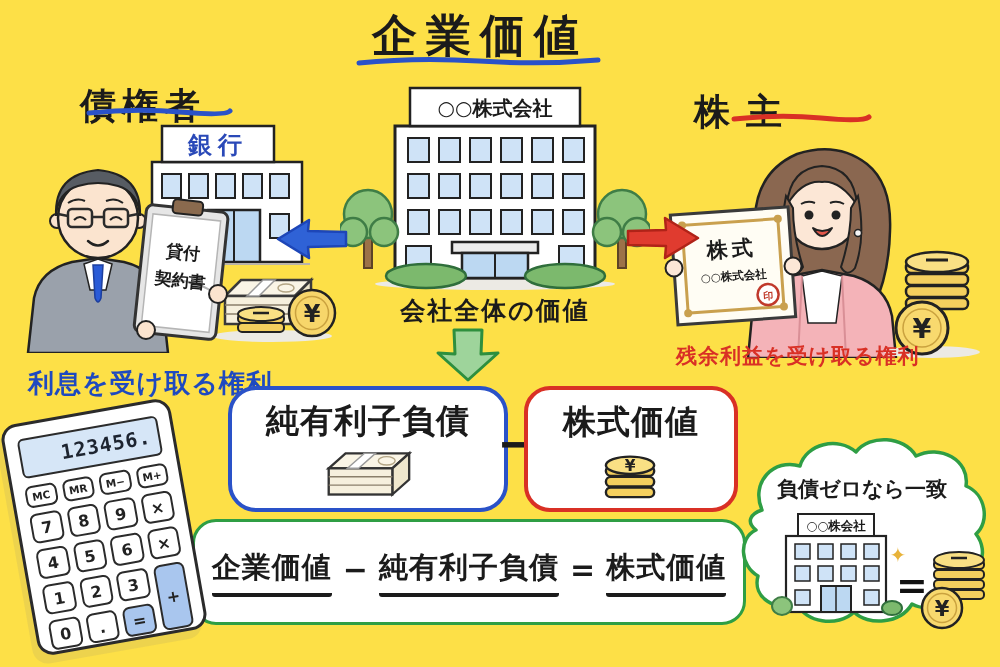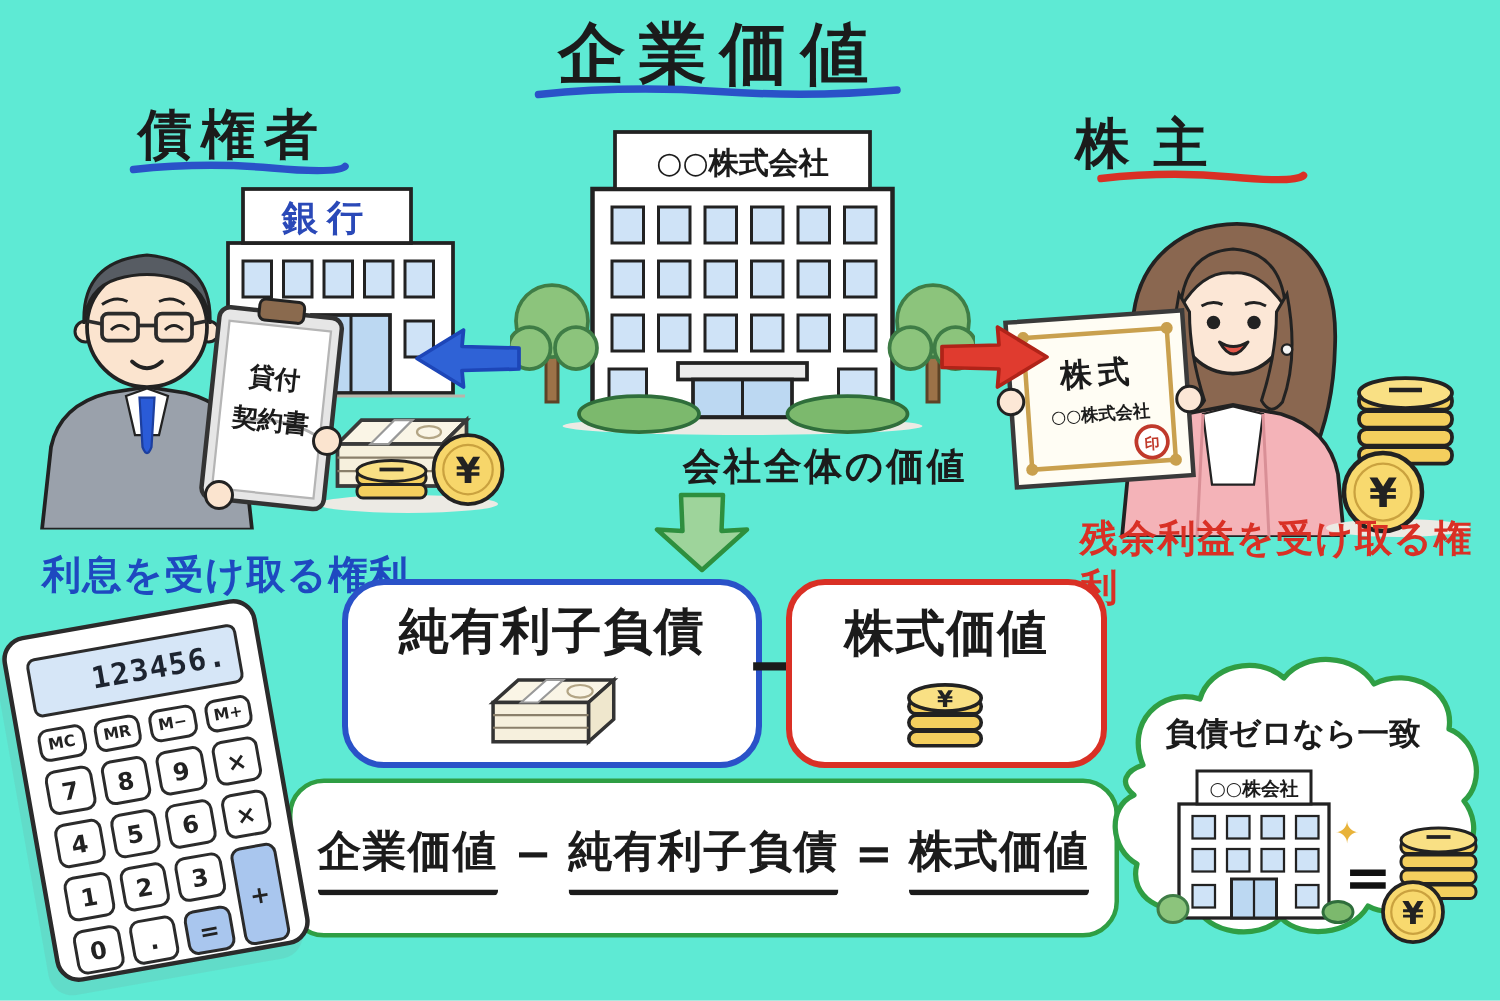--- a/index.html
+++ b/index.html
@@ -1,26 +1,26 @@
 <!DOCTYPE html>
 <html><head>
 <meta charset="utf-8">
 <style>
   html,body{margin:0;padding:0;background:#e8e8e8;}
   .stage{
-    position:relative;width:1000px;height:667px;background:#5eead4;
+    position:relative;width:1000px;height:667px;background:#fde047;
     overflow:hidden;font-family:"DejaVu Sans",sans-serif;color:#1b1b1b;
   }
   .abs{position:absolute;}
   .hand{font-weight:bold;}
   .title{left:280px;top:6px;width:400px;text-align:center;font-size:45px;letter-spacing:9px;}
-  .heading{font-size:36px;letter-spacing:6px;text-align:center;}
+  .heading{font-size:36px;letter-spacing:6px;margin-top:16px;}
   .cap-blue{color:#1e49c0;font-size:26px;letter-spacing:1px;}
-  .cap-red{color:#d93025;font-size:25px;letter-spacing:1px;margin-left:44px;}
-  .cap-center{font-size:25px;letter-spacing:2px;text-align:right;}
+  .cap-red{color:#d93025;font-size:21px;letter-spacing:1px;}
+  .cap-center{font-size:25px;letter-spacing:2px;text-align:center;}
   .round-box{background:#fff;display:flex;flex-direction:column;align-items:center;justify-content:center;}
   .debt-box{left:228px;top:386px;width:272px;height:118px;border:4px solid #2a52c8;border-radius:28px;}
   .equity-box{left:524px;top:386px;width:206px;height:118px;border:4px solid #d93025;border-radius:26px;}
   .box-label{font-size:33px;font-weight:bold;letter-spacing:1px;margin-top:2px;}
   .minus-op{left:497px;top:415px;width:34px;text-align:center;font-size:48px;font-weight:bold;}
   .formula-box{left:192px;top:519px;width:548px;height:100px;border:3.5px solid #2f9e44;border-radius:24px;
     background:#fff;display:flex;align-items:center;justify-content:center;gap:11px;}
   .formula-box .term{font-size:29px;font-weight:bold;letter-spacing:1px;padding-bottom:5px;border-bottom:4px solid;border-radius:3px;}
   .formula-box .op{font-size:30px;font-weight:bold;padding-bottom:6px;}
   .u-blue{border-color:#2a52c8;}

